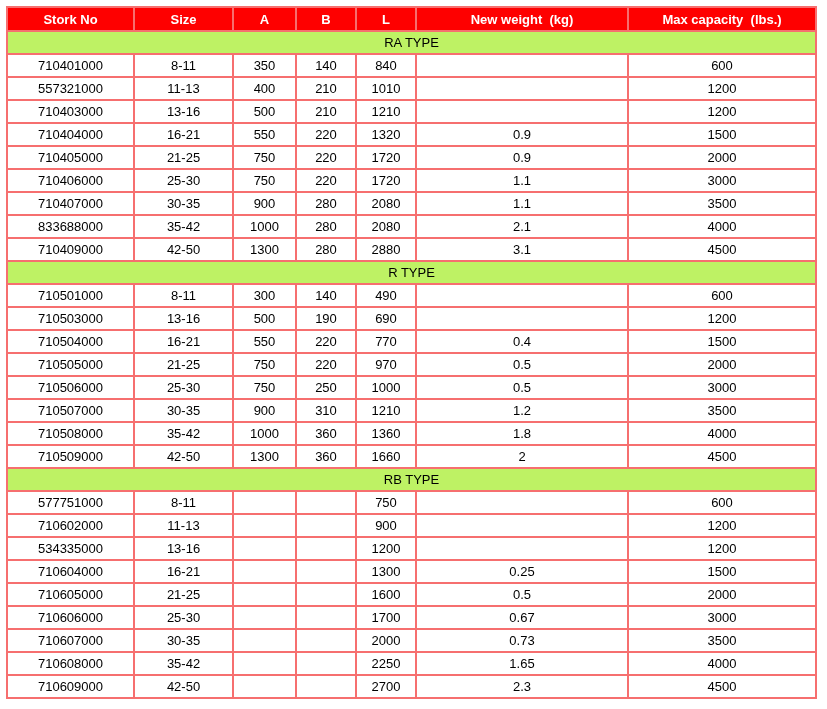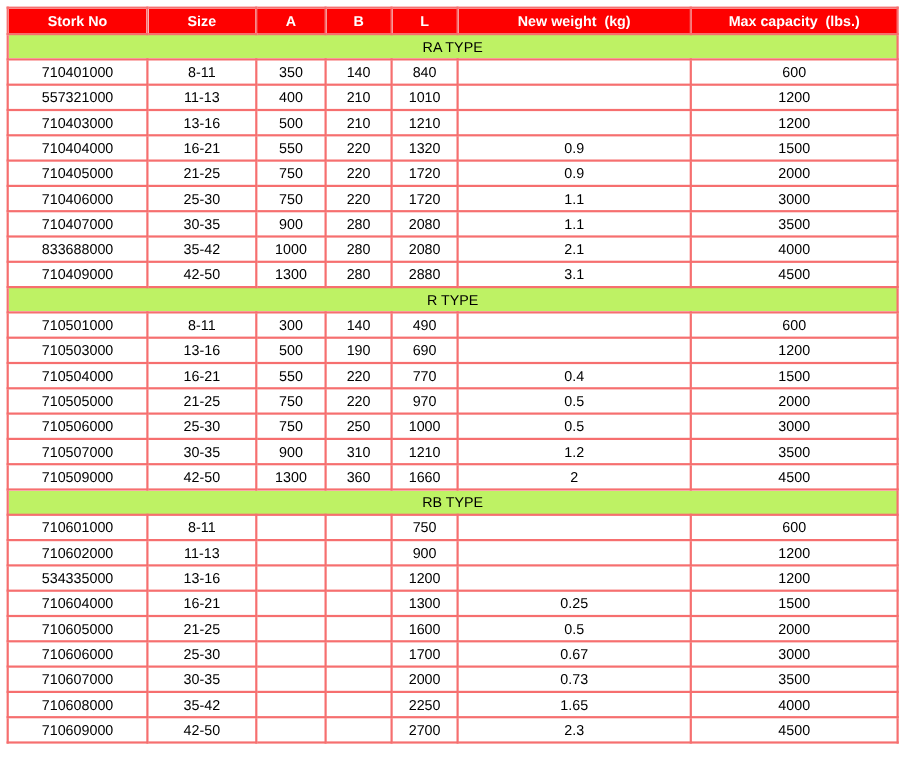--- a/index.html
+++ b/index.html
@@ -204,33 +204,42 @@
         <tr>
           <td>710507000</td>
           <td>30-35</td>
           <td>900</td>
           <td>310</td>
           <td>1210</td>
           <td>1.2</td>
           <td>3500</td>
         </tr>
         <tr>
+          <td>710508000</td>
+          <td>35-42</td>
+          <td>1000</td>
+          <td>360</td>
+          <td>1360</td>
+          <td>1.8</td>
+          <td>4000</td>
+        </tr>
+        <tr>
           <td>710509000</td>
           <td>42-50</td>
           <td>1300</td>
           <td>360</td>
           <td>1660</td>
           <td>2</td>
           <td>4500</td>
         </tr>
         <tr>
           <td colspan="7" class="section-title">RB TYPE</td>
         </tr>
         <tr>
-          <td>710601000</td>
+          <td>577751000</td>
           <td>8-11</td>
           <td></td>
           <td></td>
           <td>750</td>
           <td></td>
           <td>600</td>
         </tr>
         <tr>
           <td>710602000</td>
           <td>11-13</td>

